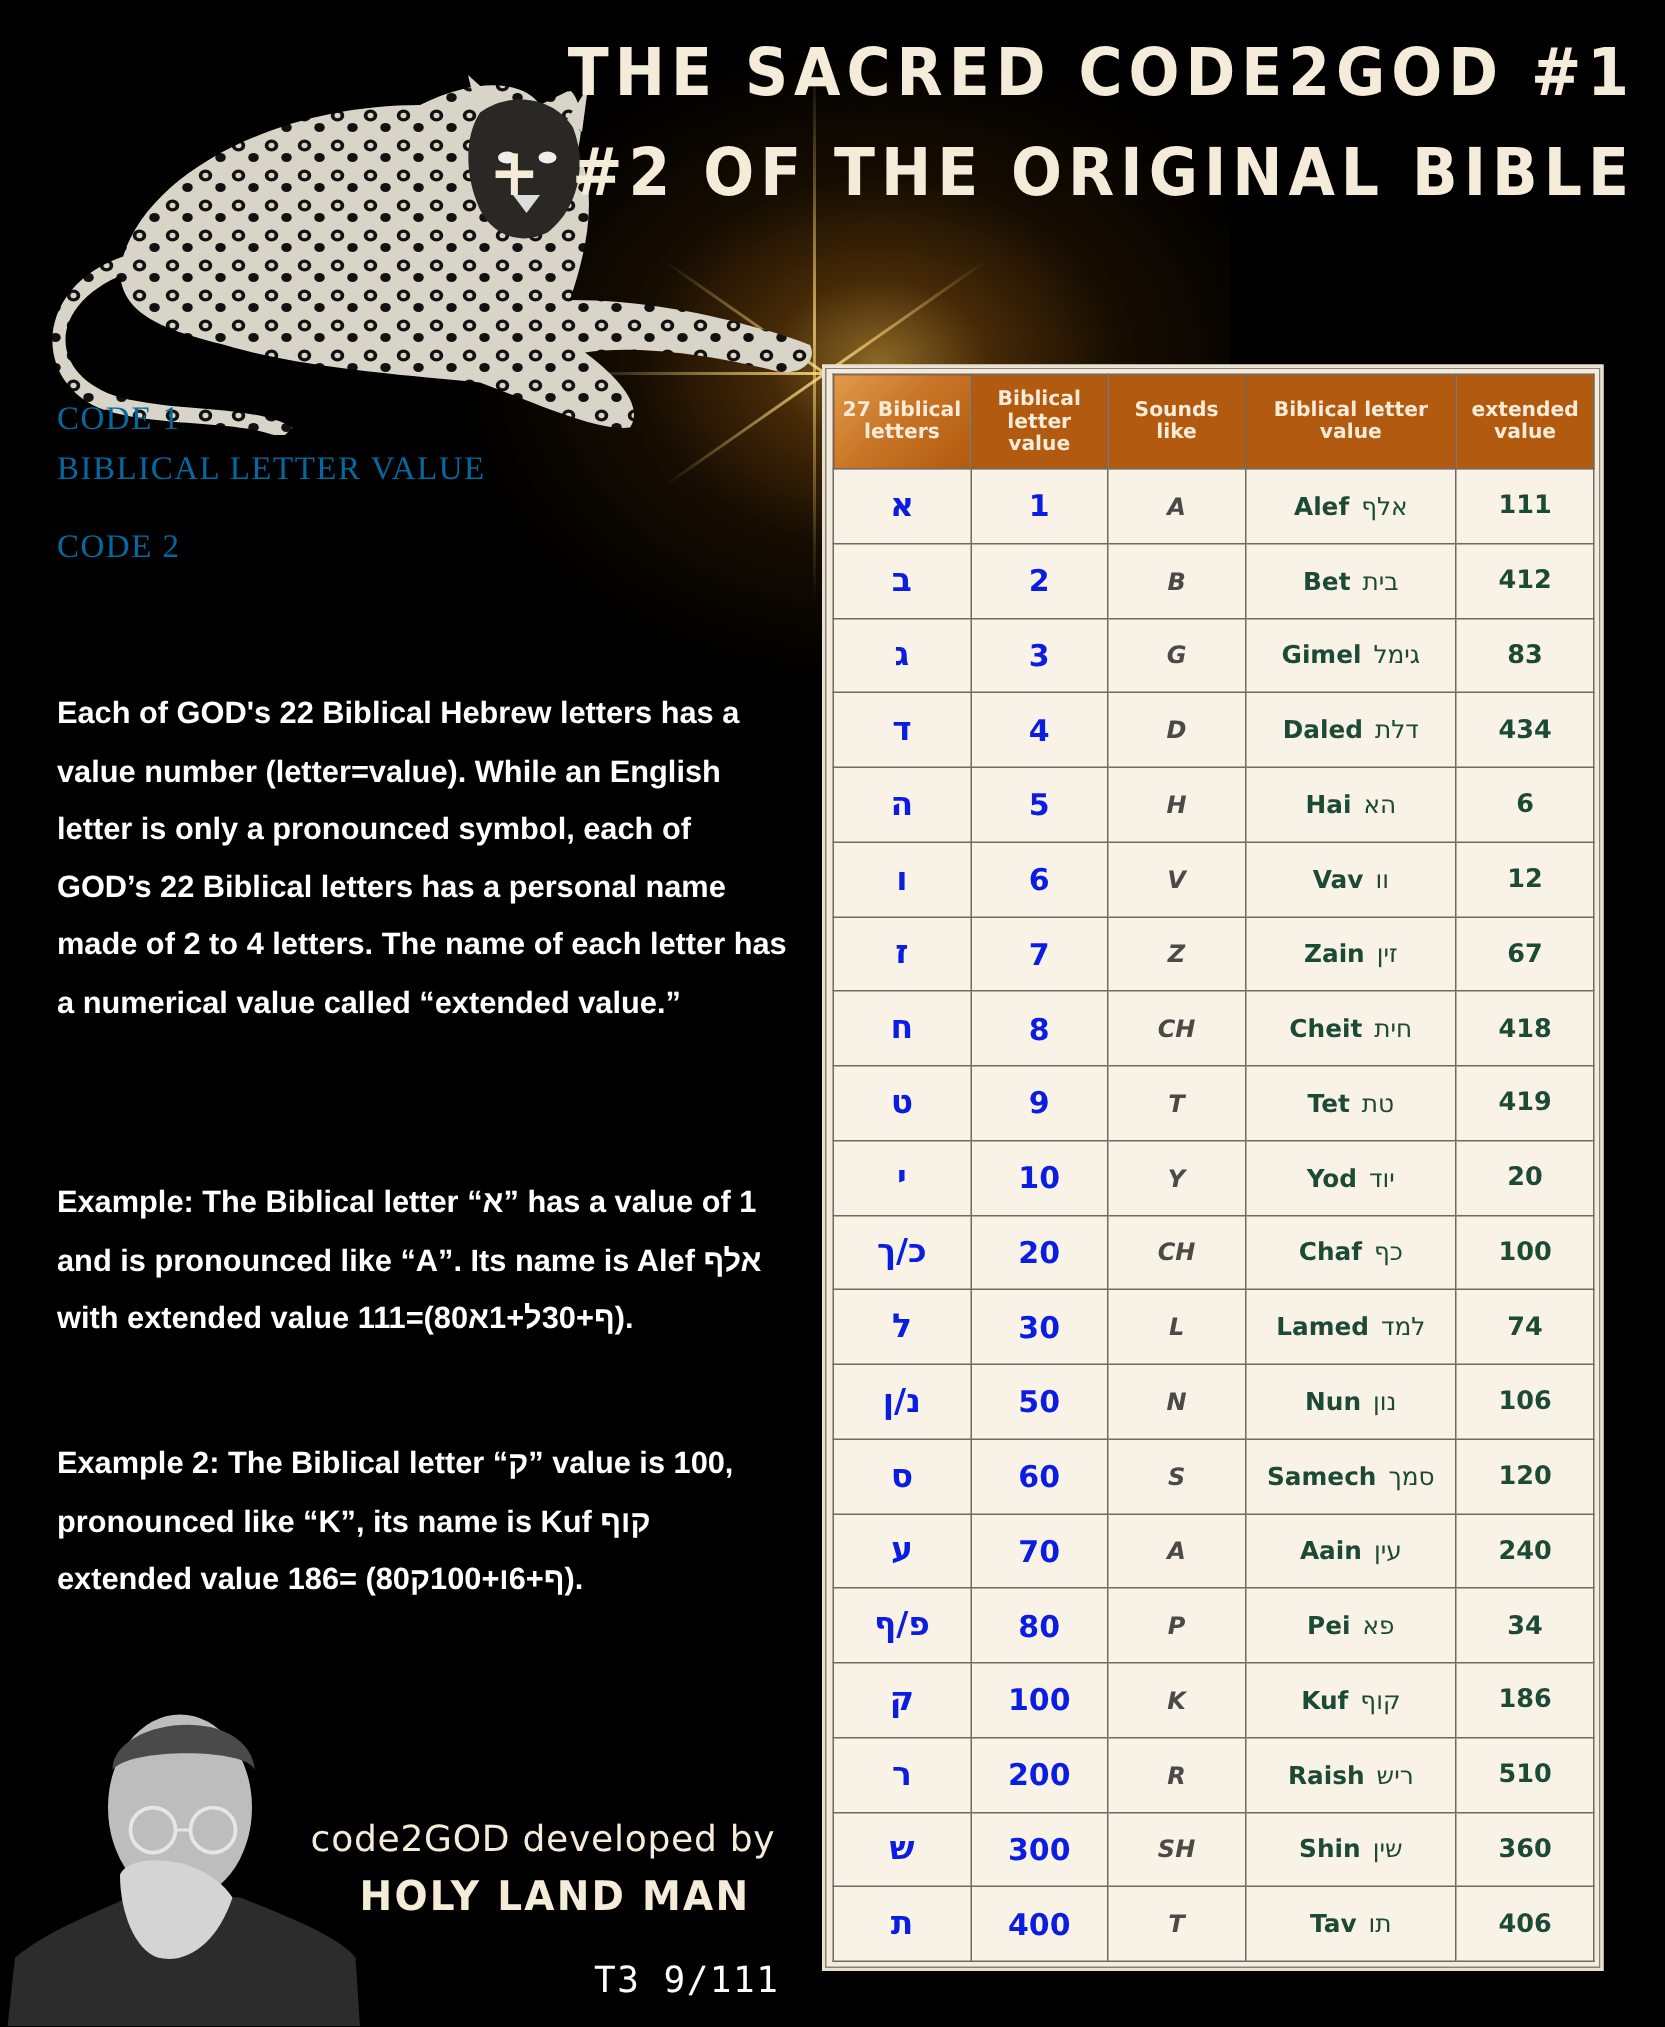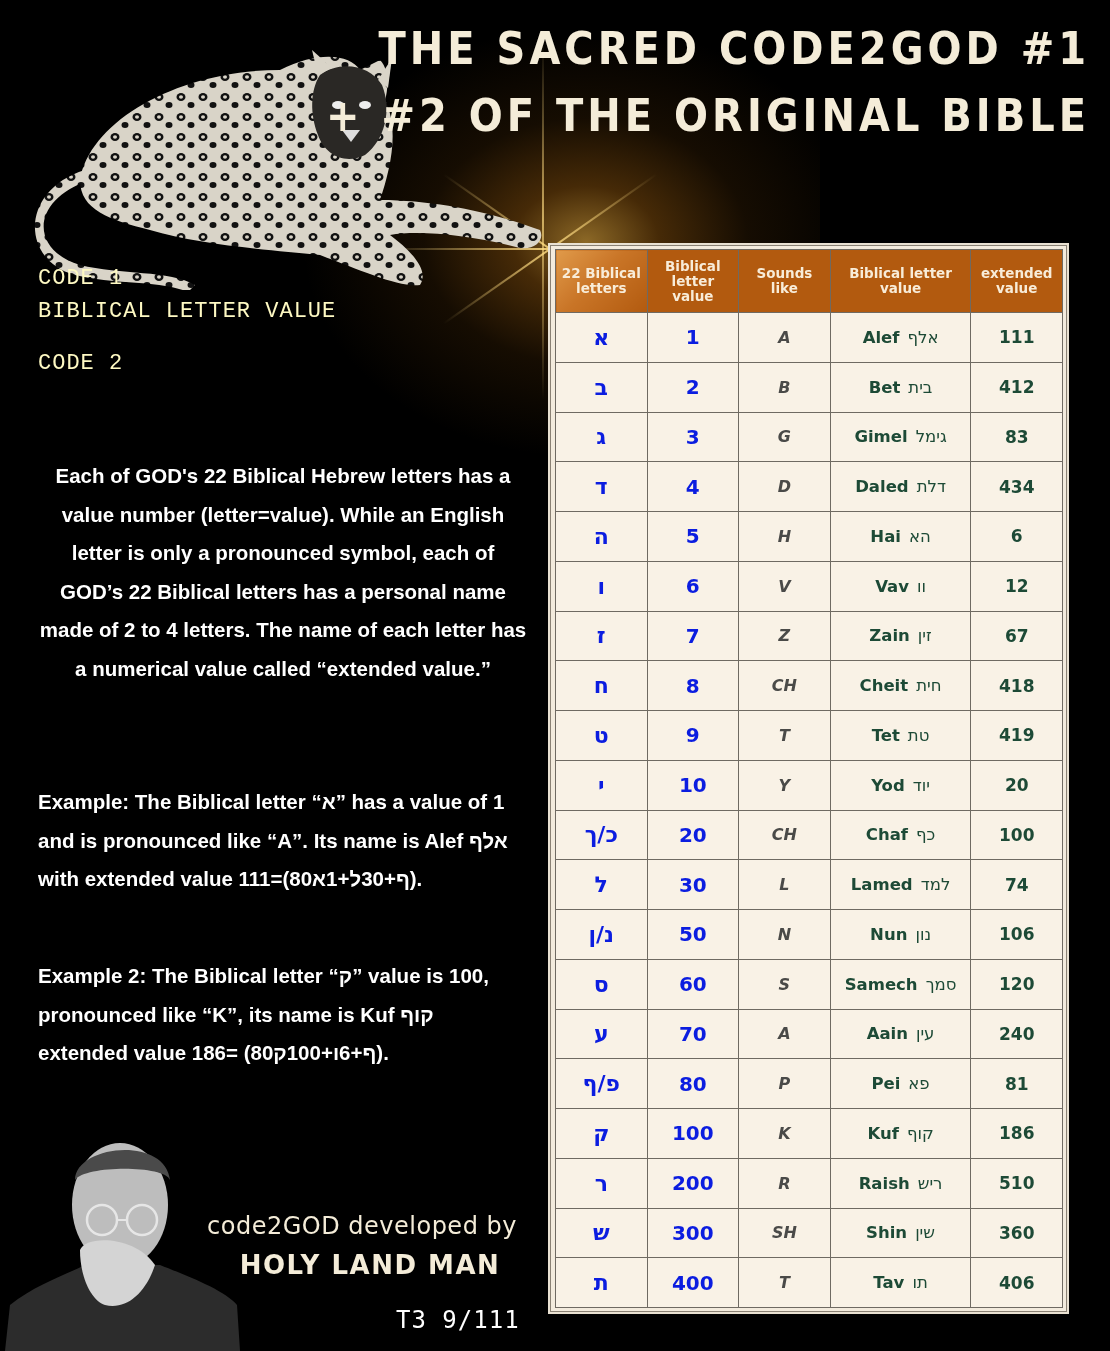--- a/index.html
+++ b/index.html
@@ -24,26 +24,26 @@
     font-family: "DejaVu Sans", sans-serif; font-weight: bold;
     font-size: 40px; letter-spacing: 4px; color: #f4ecd8; text-transform: uppercase;
     transform: scaleY(1.1);
   }
   .title.l1 { top: 26px; }
   .title.l2 { top: 93px; }
 
   
   .leopard { position: absolute; left: 20px; top: 30px; width: 540px; height: 260px; }
 
-  .codes { position: absolute; left: 38px; font-family: Liberation Mono, monospace; font-size: 22px; letter-spacing: 1px; color: #fef9c3; line-height: 33px; }
+  .codes { position: absolute; left: 38px; font-family: Liberation Serif, serif; font-size: 22px; letter-spacing: 1px; color: #0369a1; line-height: 33px; }
   .codes.c1 { top: 262px; }
   .codes.c2 { top: 347px; }
 
   .para { position: absolute; left: 38px; width: 490px; font-family: "Liberation Sans", sans-serif; font-weight: bold; font-size: 20.5px; line-height: 38.5px; color: #fff; }
-  .para.p1 { top: 457px; text-align: center; }
+  .para.p1 { top: 457px; }
   .para.p2 { top: 783px; }
   .para.p3 { top: 957px; }
 
   .portrait { position: absolute; left: 5px; top: 1125px; width: 235px; height: 226px; }
 
   .credit { position: absolute; left: 190px; width: 344px; text-align: center; color: #f4ecd8; }
   .credit.by { top: 1212px; font-family: "DejaVu Sans", sans-serif; font-size: 24px; letter-spacing: 0.5px; }
   .credit.name { top: 1250px; font-family: "DejaVu Sans", sans-serif; font-weight: bold; font-size: 26px; letter-spacing: 1.5px; transform: scaleY(1.05); left: 190px; width: 360px;}
   .page-ref { position: absolute; left: 396px; top: 1306px; font-family: "DejaVu Sans Mono", monospace; font-size: 24px; color: #ffffff; letter-spacing: 1px; }
 
@@ -124,21 +124,21 @@
 </svg>
 
 <div class="credit by">code2GOD developed by</div>
 <div class="credit name">HOLY LAND MAN</div>
 <div class="page-ref">T3  9/111</div>
 
 <div class="table-wrap">
   <table>
     <thead>
       <tr>
-        <th class="first">22 Biblical letters</th>
+        <th class="first">27 Biblical letters</th>
         <th>Biblical letter value</th>
         <th>Sounds like</th>
         <th style="width:26%">Biblical letter value</th>
         <th>extended value</th>
       </tr>
     </thead>
     <tbody id="tbody">
         <tr>
           <td class="heb" dir="rtl">א</td>
           <td class="num">1</td>
@@ -242,21 +242,21 @@
           <td class="num">70</td>
           <td class="snd">A</td>
           <td class="nm"><span>Aain</span><span class="he" dir="rtl">עין</span></td>
           <td class="ext">240</td>
         </tr>
         <tr>
           <td class="heb" dir="rtl">פ/ף</td>
           <td class="num">80</td>
           <td class="snd">P</td>
           <td class="nm"><span>Pei</span><span class="he" dir="rtl">פא</span></td>
-          <td class="ext">81</td>
+          <td class="ext">34</td>
         </tr>
         <tr>
           <td class="heb" dir="rtl">ק</td>
           <td class="num">100</td>
           <td class="snd">K</td>
           <td class="nm"><span>Kuf</span><span class="he" dir="rtl">קוף</span></td>
           <td class="ext">186</td>
         </tr>
         <tr>
           <td class="heb" dir="rtl">ר</td>

